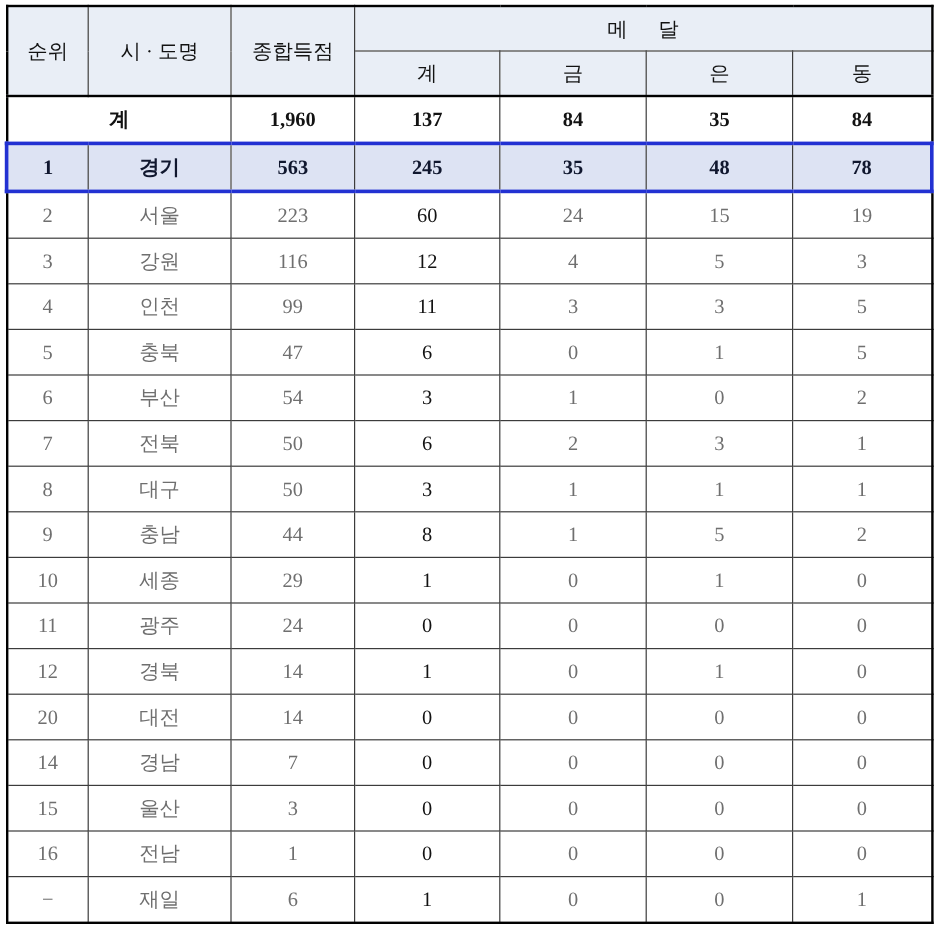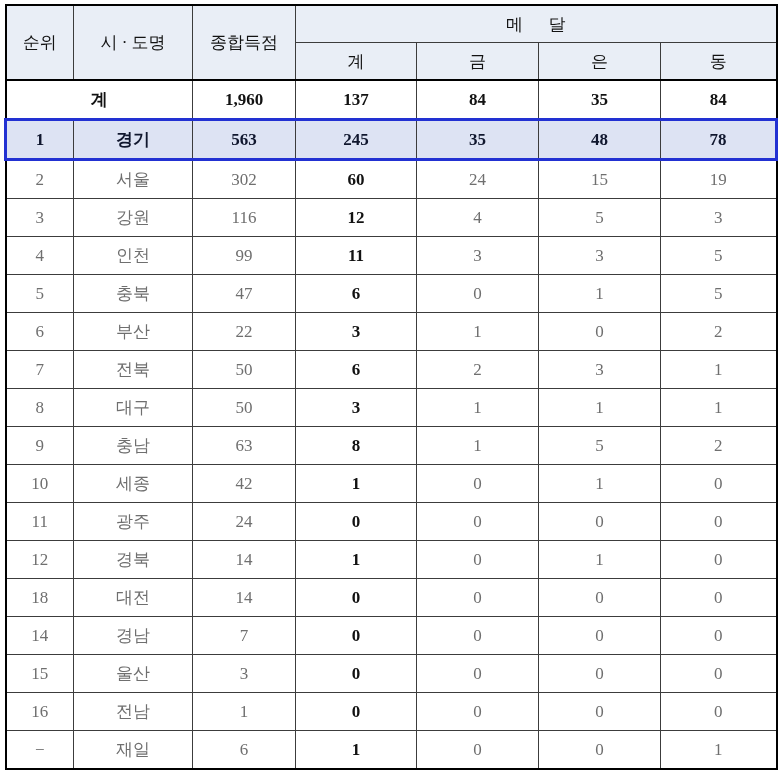--- a/index.html
+++ b/index.html
@@ -58,21 +58,21 @@
   tbody tr.total-row td {
     font-weight: bold;
     color: var(--text-dark);
   }
   tbody td.gray {
     color: var(--text-gray);
     font-weight: normal;
   }
   tbody td.medal-total {
     color: var(--text-dark);
-    font-weight: bold;
+    font-weight: normal;
   }
   tbody tr.highlight td {
     background: var(--highlight-bg);
     color: var(--highlight-text);
     font-weight: bold;
     border-top: 3px solid var(--highlight-border);
     border-bottom: 3px solid var(--highlight-border);
   }
   tbody tr.highlight td:first-child {
     border-left: 3px solid var(--highlight-border);
@@ -123,21 +123,21 @@
           <td class="gray">경기</td>
           <td class="gray">563</td>
           <td class="medal-total">245</td>
           <td class="gray">35</td>
           <td class="gray">48</td>
           <td class="gray">78</td>
         </tr>
         <tr>
           <td class="gray">2</td>
           <td class="gray">서울</td>
-          <td class="gray">302</td>
+          <td class="gray">223</td>
           <td class="medal-total">60</td>
           <td class="gray">24</td>
           <td class="gray">15</td>
           <td class="gray">19</td>
         </tr>
         <tr>
           <td class="gray">3</td>
           <td class="gray">강원</td>
           <td class="gray">116</td>
           <td class="medal-total">12</td>
@@ -159,21 +159,21 @@
           <td class="gray">충북</td>
           <td class="gray">47</td>
           <td class="medal-total">6</td>
           <td class="gray">0</td>
           <td class="gray">1</td>
           <td class="gray">5</td>
         </tr>
         <tr>
           <td class="gray">6</td>
           <td class="gray">부산</td>
-          <td class="gray">22</td>
+          <td class="gray">54</td>
           <td class="medal-total">3</td>
           <td class="gray">1</td>
           <td class="gray">0</td>
           <td class="gray">2</td>
         </tr>
         <tr>
           <td class="gray">7</td>
           <td class="gray">전북</td>
           <td class="gray">50</td>
           <td class="medal-total">6</td>
@@ -186,30 +186,30 @@
           <td class="gray">대구</td>
           <td class="gray">50</td>
           <td class="medal-total">3</td>
           <td class="gray">1</td>
           <td class="gray">1</td>
           <td class="gray">1</td>
         </tr>
         <tr>
           <td class="gray">9</td>
           <td class="gray">충남</td>
-          <td class="gray">63</td>
+          <td class="gray">44</td>
           <td class="medal-total">8</td>
           <td class="gray">1</td>
           <td class="gray">5</td>
           <td class="gray">2</td>
         </tr>
         <tr>
           <td class="gray">10</td>
           <td class="gray">세종</td>
-          <td class="gray">42</td>
+          <td class="gray">29</td>
           <td class="medal-total">1</td>
           <td class="gray">0</td>
           <td class="gray">1</td>
           <td class="gray">0</td>
         </tr>
         <tr>
           <td class="gray">11</td>
           <td class="gray">광주</td>
           <td class="gray">24</td>
           <td class="medal-total">0</td>
@@ -220,21 +220,21 @@
         <tr>
           <td class="gray">12</td>
           <td class="gray">경북</td>
           <td class="gray">14</td>
           <td class="medal-total">1</td>
           <td class="gray">0</td>
           <td class="gray">1</td>
           <td class="gray">0</td>
         </tr>
         <tr>
-          <td class="gray">18</td>
+          <td class="gray">20</td>
           <td class="gray">대전</td>
           <td class="gray">14</td>
           <td class="medal-total">0</td>
           <td class="gray">0</td>
           <td class="gray">0</td>
           <td class="gray">0</td>
         </tr>
         <tr>
           <td class="gray">14</td>
           <td class="gray">경남</td>

